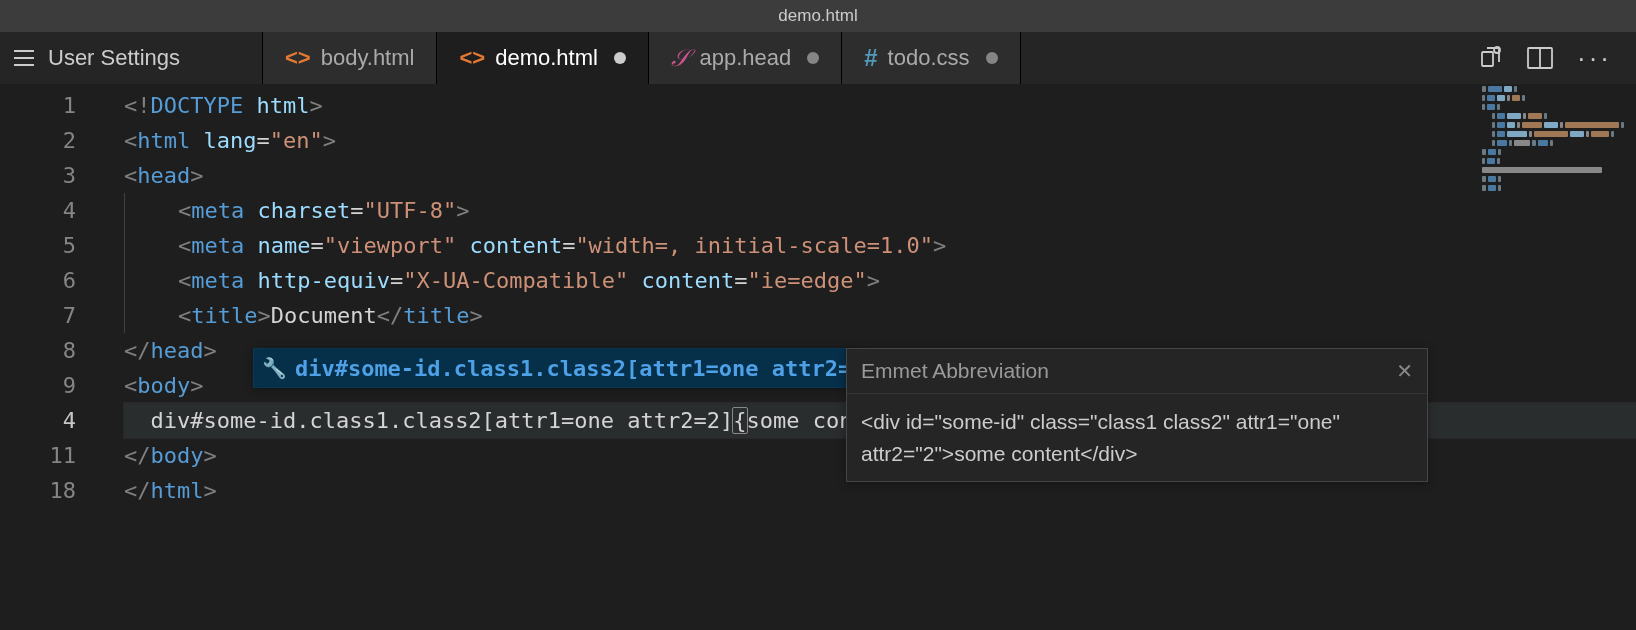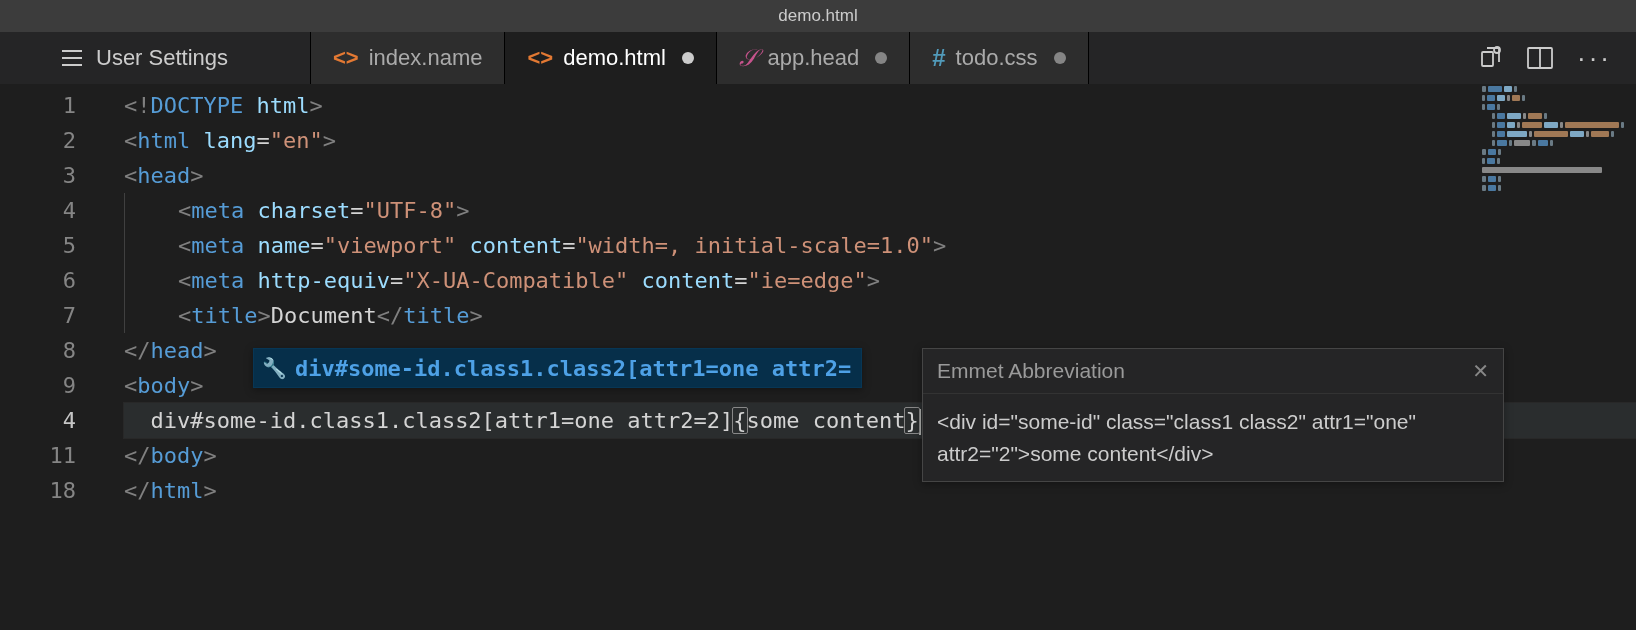--- a/index.html
+++ b/index.html
@@ -42,21 +42,20 @@
     justify-content:center;
     color:#ccc;
     font-size:17px;
   }
   
   .tabbar{
     height:52px;
     background:var(--tabbar);
     display:flex;
     align-items:stretch;
-    padding-left:48px;
   }
   .tab-settings{
     width:248px;
     display:flex;
     align-items:center;
     gap:14px;
     padding-left:14px;
     color:#cccccc;
     font-size:22px;
     border-right:1px solid #000;
@@ -139,21 +138,21 @@
     border:1px solid #073655;
     box-shadow:0 2px 8px rgba(0,0,0,.36);
     overflow:hidden;
     max-width:620px;
   }
   .suggest .wrench{color:#ccc;margin-right:8px;font-size:20px;}
   .suggest b{font-weight:700;}
   
   .hover{
     position:absolute;
-    left:922px;top:348px;
+    left:846px;top:348px;
     width:580px;
     background:var(--hover-bg);
     border:1px solid var(--hover-border);
     box-shadow:0 2px 8px rgba(0,0,0,.36);
     color:#ccc;
     font-size:21px;
   }
   .hover .hdr{
     padding:10px 14px;
     color:#9a9a9a;
@@ -185,21 +184,21 @@
     <span class="hamburger-icon">
       <svg width="20" height="16" viewBox="0 0 20 16">
           <path d="M0 1h20M0 8h20M0 15h20" stroke="#ccc" stroke-width="2"></path>
         </svg>
     </span>
     <span>User Settings</span>
   </div>
 
   <div class="tab inactive">
     <span style="color:#e37933;font-weight:600;font-size:22px">&lt;&gt;</span>
-    <span>index.name</span>
+    <span>body.html</span>
   </div>
 
   <div class="tab active">
     <span style="color:#e37933;font-weight:600;font-size:22px">&lt;&gt;</span>
     <span>demo.html</span>
     <span class="dirty"></span>
   </div>
 
   <div class="tab inactive">
     <span style="color:#c6538c;font-style:italic;font-family:Georgia,serif;font-size:24px">𝒮</span>

